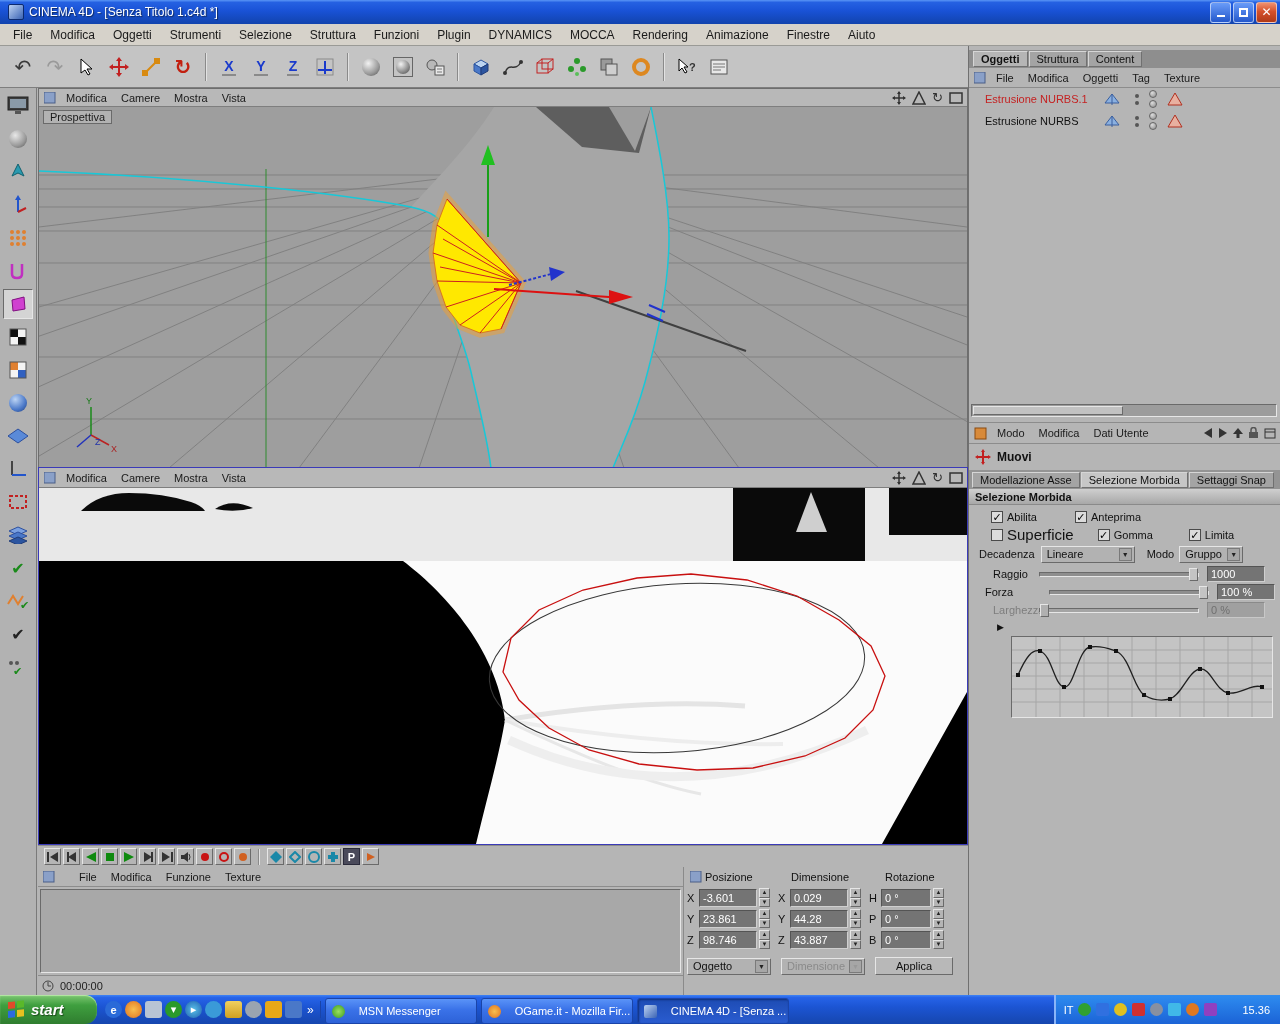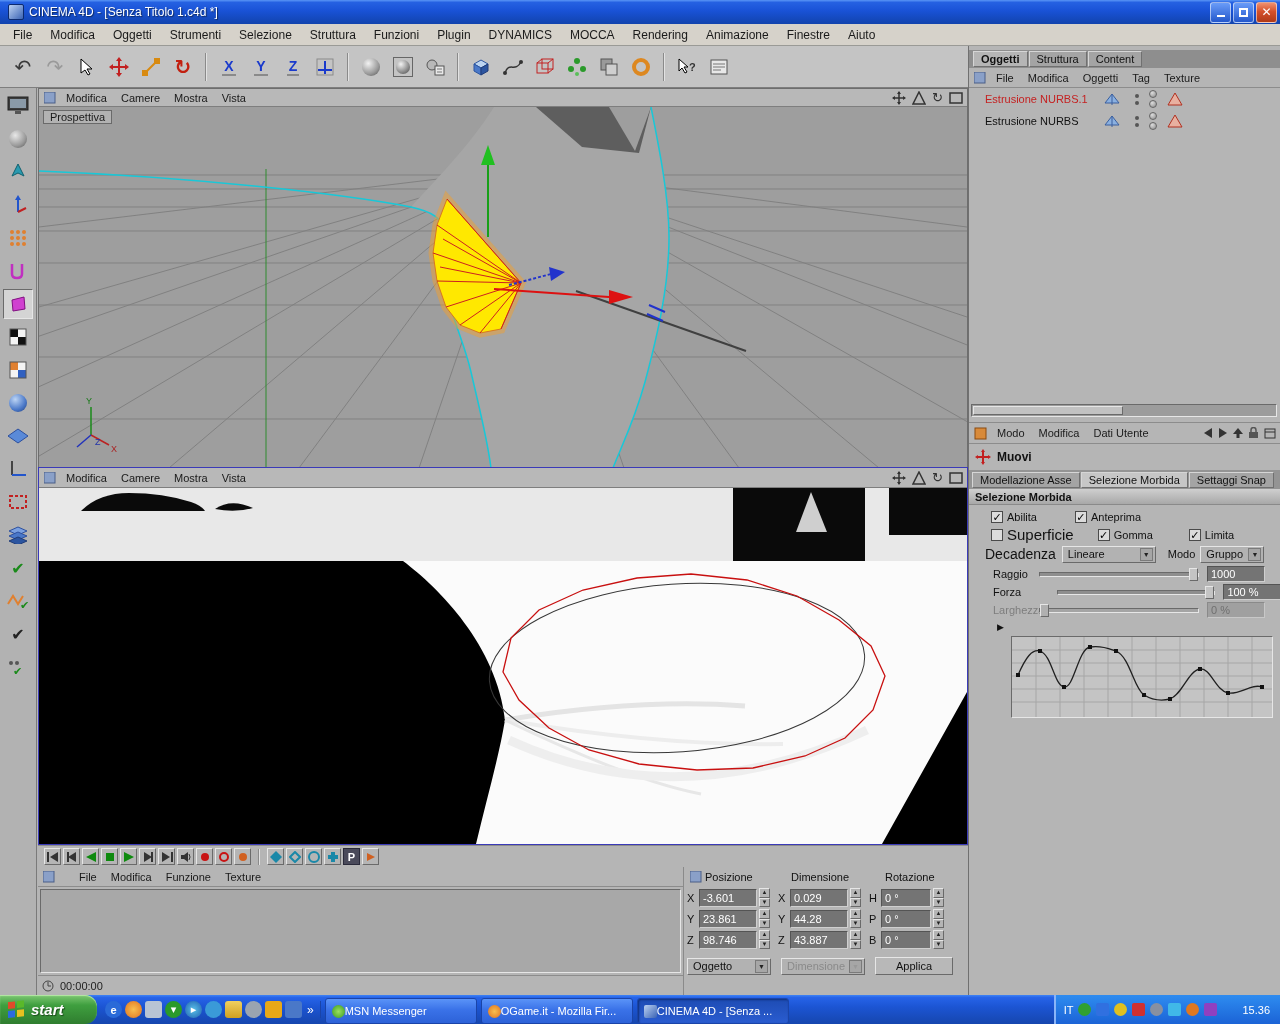--- a/index.html
+++ b/index.html
@@ -20,21 +20,21 @@
 .droparrow{margin-left:auto;width:13px;height:13px;background:#a6a6a6;border:1px solid #7a7a7a;display:flex;align-items:center;justify-content:center;font-size:7px;color:#222}
 .sld{height:5px;background:#8e8e8e;border:1px solid;border-color:#6a6a6a #e6e6e6 #e6e6e6 #6a6a6a;position:relative}
 .sldh{position:absolute;top:-5px;width:9px;height:13px;background:#c4c4c4;border:1px solid;border-color:#e6e6e6 #6a6a6a #6a6a6a #e6e6e6}
 .xpb{width:21px;height:21px;border-radius:3px;display:flex;align-items:center;justify-content:center;color:#fff;font-size:12px;border:1px solid rgba(255,255,255,.55);font-weight:bold}
 .tab9{font-size:11px;padding:1px 7px;border:1px solid;border-color:#d6d6d6 #707070 #707070 #d6d6d6;background:#a4a4a4;white-space:nowrap}
 .tbtn{height:17px;width:17px;background:#b5b5b5;display:flex;align-items:center;justify-content:center;flex:none}
 .stp{width:11px;height:19px;display:flex;flex-direction:column;flex:none}
 .stp span{flex:1;background:#b5b5b5;border:1px solid;border-color:#e6e6e6 #6a6a6a #6a6a6a #e6e6e6;font-size:6px;line-height:7px;text-align:center;color:#222}
 .qlic{width:17px;height:17px;border-radius:3px;flex:none;display:flex;align-items:center;justify-content:center;font-size:11px;color:#fff;font-weight:bold}
 .trayic{width:13px;height:13px;border-radius:2px;flex:none}
-.taskb{width:152px;height:22px;margin-top:3px;border-radius:3px;display:flex;align-items:center;gap:0;padding:12px 6px;color:#fff;font-size:11px;white-space:nowrap;overflow:hidden;background:linear-gradient(180deg,#5a93f8,#3a72e8 45%,#2d62d8);border:1px solid #1a44a8}
+.taskb{width:152px;height:22px;margin-top:3px;border-radius:3px;display:flex;align-items:center;gap:14px;padding:12px 6px;color:#fff;font-size:11px;white-space:nowrap;overflow:hidden;background:linear-gradient(180deg,#5a93f8,#3a72e8 45%,#2d62d8);border:1px solid #1a44a8}
 svg{display:block}
 </style>
 </head>
 <body>
 
 <div class="abs flex" style="left:0;top:0;width:1280px;height:24px;background:linear-gradient(180deg,#5a96f6 0%,#2561e2 10%,#1952d6 45%,#1143ad 100%);padding:0 3px">
   <div style="width:16px;height:16px;margin:0 5px;border-radius:2px;background:linear-gradient(135deg,#bcd2f2,#3a63b4);border:1px solid #0c2a6e"></div>
   <div style="color:#fff;font-weight:normal;font-size:12px;text-shadow:1px 1px 1px #102a60">CINEMA 4D - [Senza Titolo 1.c4d *]</div>
   <div class="flex" style="margin-left:auto;gap:2px">
     <div class="xpb" style="background:linear-gradient(180deg,#6a9cf8,#2458cc)">
@@ -846,21 +846,21 @@
         <span class="cb">✓</span>
         <span style="font-size:11px">Gomma</span>
       </div>
     <div class="flex" style="margin-left:36px">
         <span class="cb">✓</span>
         <span style="font-size:11px">Limita</span>
       </div>
   </div>
 
   <div class="abs flex" style="left:0;top:499px;width:312px;height:18px">
-    <span style="font-size:14px;margin-left:16px">Decadenza</span>
+    <span style="font-size:11px;margin-left:10px">Decadenza</span>
     <div class="drop" style="width:94px;margin-left:6px">
         <span>Lineare</span>
         <span class="droparrow">▼</span>
       </div>
     <span style="font-size:11px;margin-left:12px">Modo</span>
     <div class="drop" style="width:64px;margin-left:5px">
         <span>Gruppo</span>
         <span class="droparrow">▼</span>
       </div>
   </div>
@@ -869,21 +869,21 @@
     <span style="font-size:11px;margin-left:24px;width:46px">Raggio</span>
     <div class="sld" style="width:160px">
         <div class="sldh" style="right:0"></div>
       </div>
     <div class="fld" style="width:58px;height:16px;margin-left:8px">
         <span>1000</span>
       </div>
   </div>
 
   <div class="abs flex" style="left:0;top:537px;width:312px;height:18px">
-    <span style="font-size:11px;margin-left:24px;width:64px">Forza</span>
+    <span style="font-size:11px;margin-left:16px;width:64px">Forza</span>
     <div class="sld" style="width:160px">
         <div class="sldh" style="right:0"></div>
       </div>
     <div class="fld" style="width:58px;height:16px;margin-left:8px">
         <span>100 %</span>
       </div>
   </div>
 
   <div class="abs flex" style="left:0;top:555px;width:312px;height:18px">
     <span style="font-size:11px;margin-left:24px;width:46px;color:#7e7e7e">Larghezza</span>

